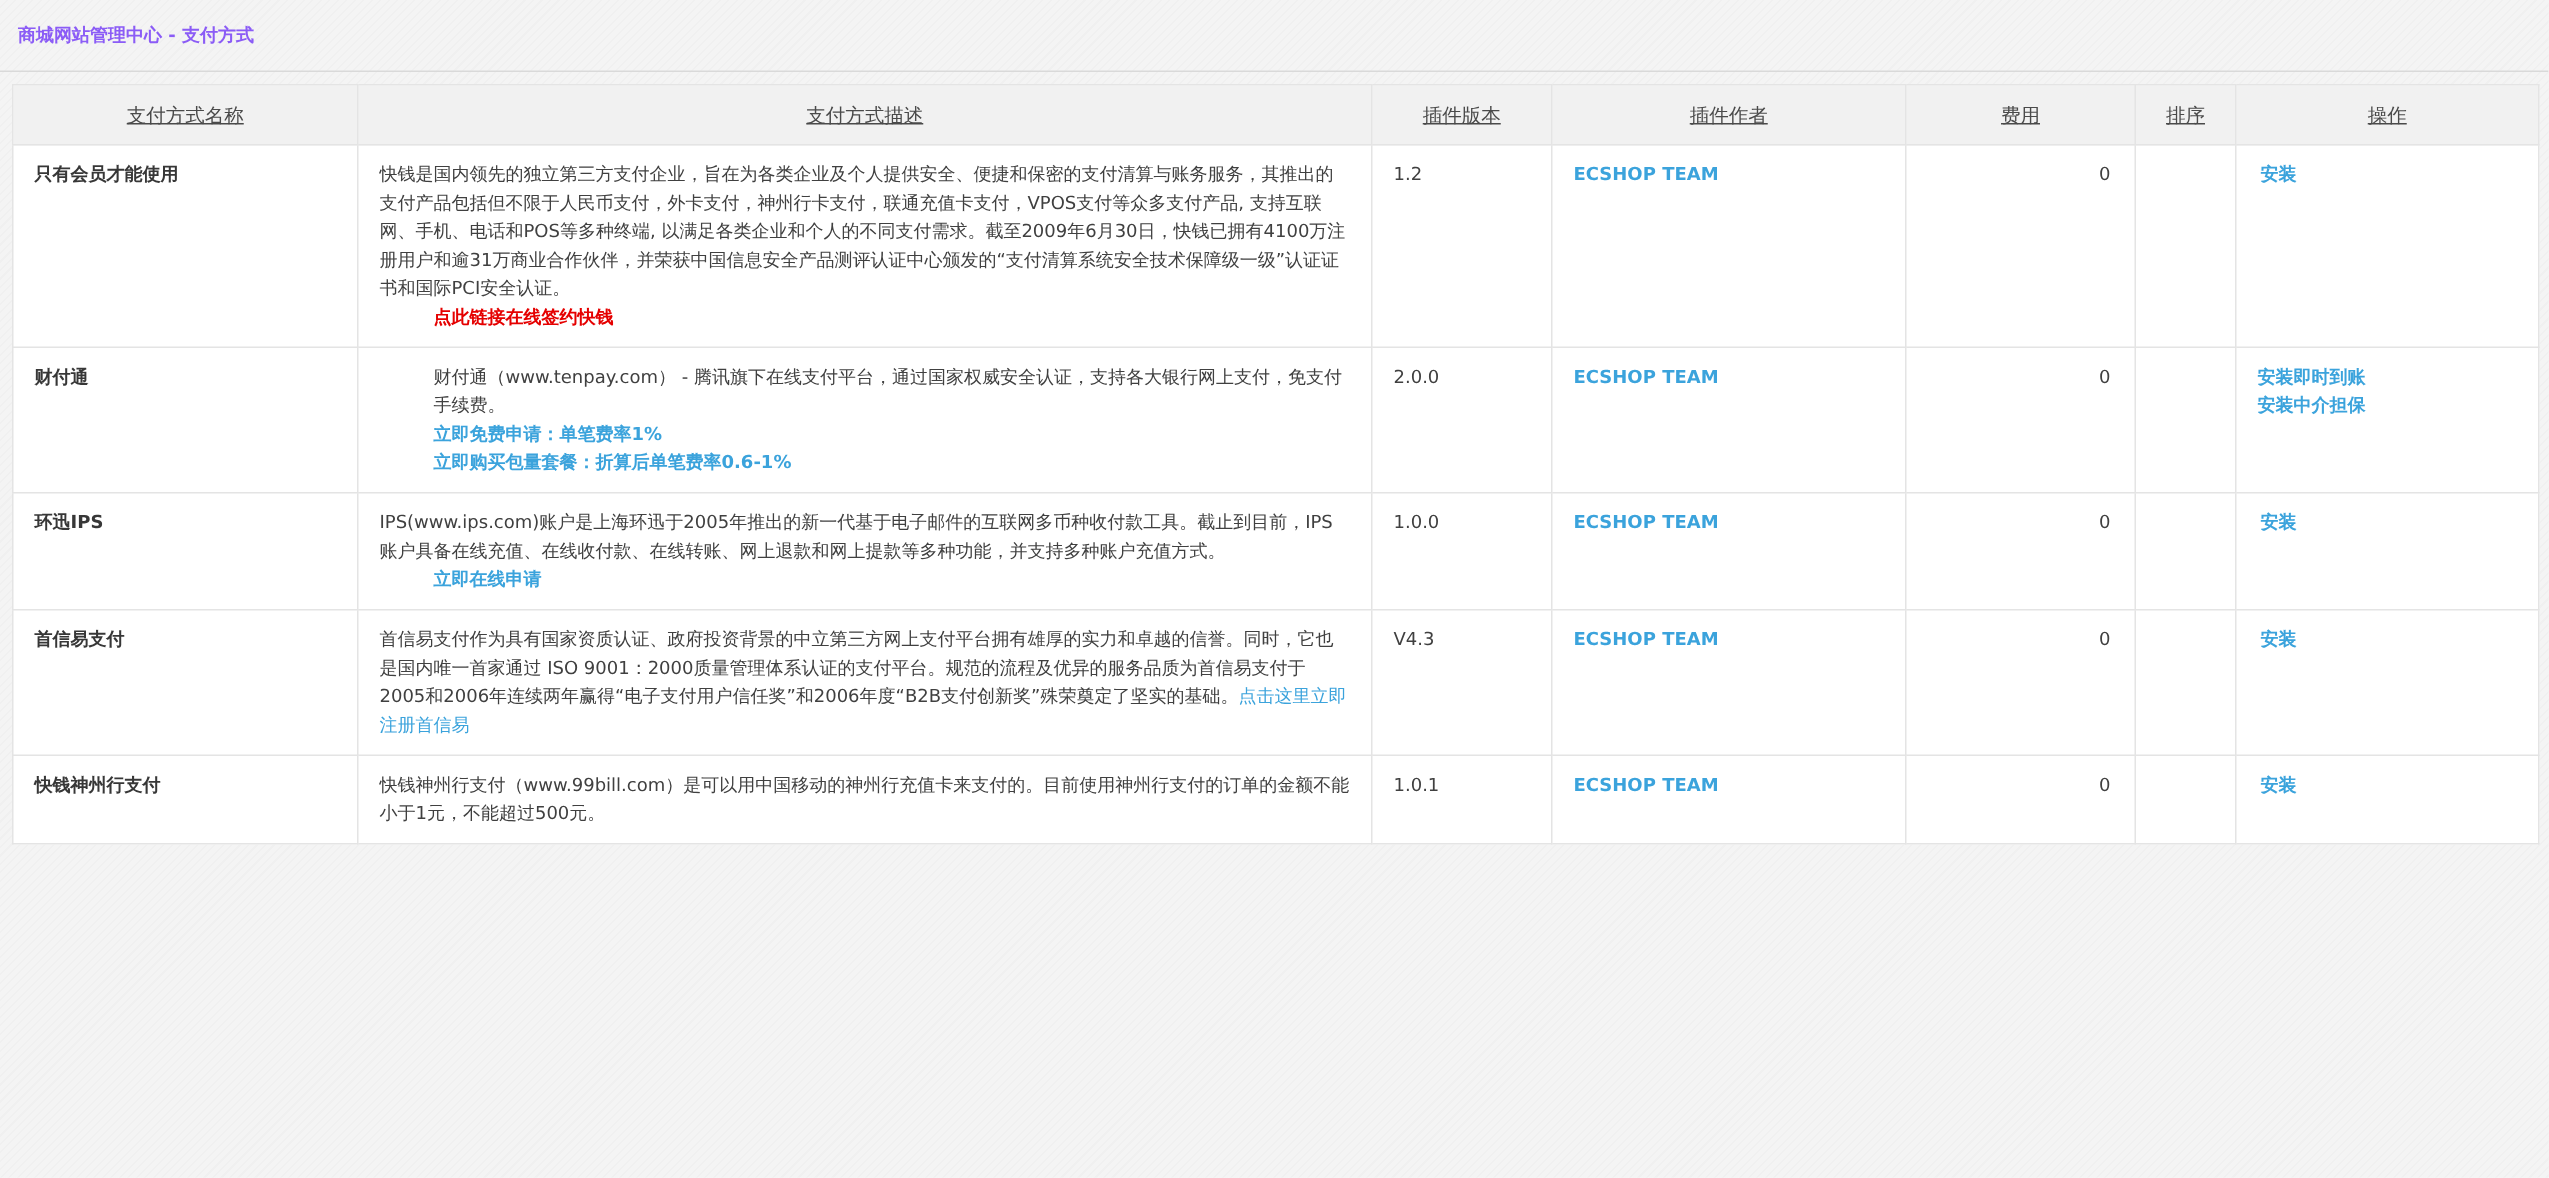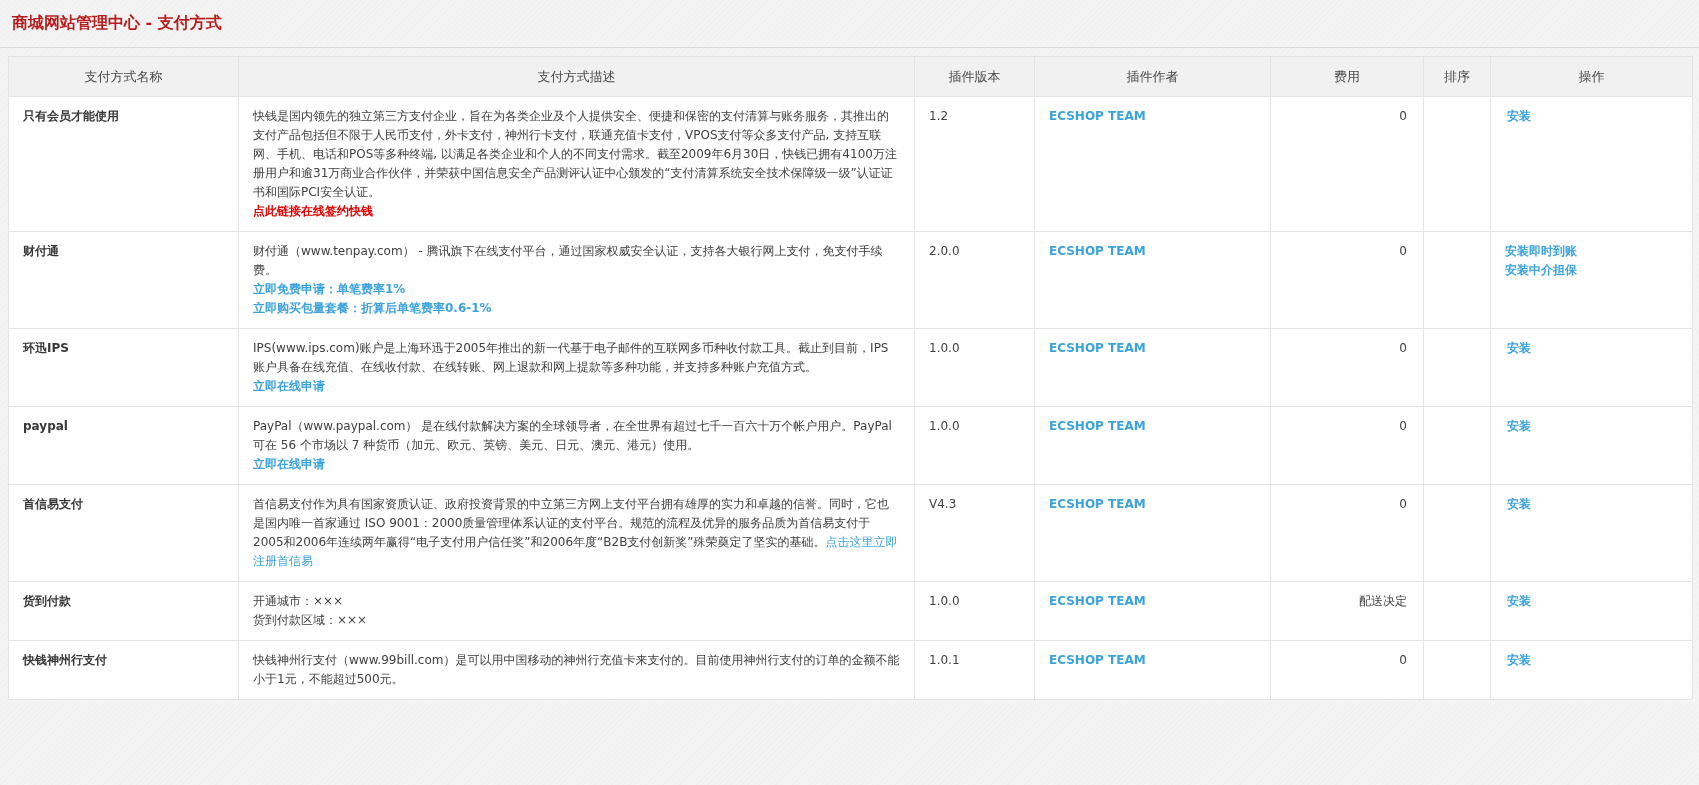--- a/index.html
+++ b/index.html
@@ -13,54 +13,55 @@
     background-image: repeating-linear-gradient(135deg, #f4f4f4 0px, #f4f4f4 3px, #f0f0f0 3px, #f0f0f0 4px);
   }
   .titlebar {
     height: 48px;
     display: flex; align-items: center;
     padding: 0 12px;
     border-bottom: 1px solid #d9d9d9;
   }
   .titlebar h1 {
     margin: 0;
-    font-size: 16px;
+    font-size: 12px;
     font-weight: bold;
-    color: #b91c1c;
+    color: #8b5cf6;
   }
   .content { padding: 8px 7px 0 8px; }
   table.paytable {
     border-collapse: collapse;
     table-layout: fixed;
     width: 1684px;
     background: #ffffff;
   }
   .paytable th, .paytable td { border: 1px solid #e4e4e4; }
   .paytable thead th {
     background: #f1f1f1;
     height: 40px;
     font-weight: normal;
     font-size: 13px;
     color: #4a4a4a;
     text-align: center;
     padding: 0 6px;
+    text-decoration: underline;
   }
   .paytable td {
     vertical-align: top;
     padding: 10px 14px;
     font-size: 12px;
     line-height: 19px;
   }
   td.col-name { font-weight: bold; color: #373737; }
   td.col-fee, td.col-sort { text-align: right; padding-right: 16px; }
   td.col-ops { text-align: left; }
   .lnk { color: var(--link, #3ba3dc); text-decoration: none; cursor: pointer; font-weight: bold; }
   .lnk.red { color: var(--red, #e50000); }
   .b { font-weight: normal; }
-  .blk { display: block; }
+  .blk { display: block; margin-left: 36px; }
   td.col-ops .lnk { margin: 0 2px; }
   td.col-ops .lnk.blk { margin: 0; }
 </style>
 </head>
 <body>
 
 <div class="titlebar">
   <h1>商城网站管理中心 - 支付方式</h1>
 </div>
 
@@ -115,46 +116,25 @@
         <tr>
           <td class="col-name">环迅IPS</td>
           <td class="col-desc"><span>IPS(www.ips.com)账户是上海环迅于2005年推出的新一代基于电子邮件的互联网多币种收付款工具。截止到目前，IPS账户具备在线充值、在线收付款、在线转账、网上退款和网上提款等多种功能，并支持多种账户充值方式。</span><a class="lnk blk">立即在线申请</a></td>
           <td class="col-ver">1.0.0</td>
           <td class="col-auth"><a class="lnk">ECSHOP TEAM</a></td>
           <td class="col-fee">0</td>
           <td class="col-sort"></td>
           <td class="col-ops"><a class="lnk">安装</a></td>
         </tr>
         <tr>
-          <td class="col-name">paypal</td>
-          <td class="col-desc"><span>PayPal（www.paypal.com） 是在线付款解决方案的全球领导者，在全世界有超过七千一百六十万个帐户用户。PayPal 可在 56 个市场以 7 种货币（加元、欧元、英镑、美元、日元、澳元、港元）使用。</span><a class="lnk blk">立即在线申请</a></td>
-          <td class="col-ver">1.0.0</td>
-          <td class="col-auth"><a class="lnk">ECSHOP TEAM</a></td>
-          <td class="col-fee">0</td>
-          <td class="col-sort"></td>
-          <td class="col-ops"><a class="lnk">安装</a></td>
-        </tr>
-        <tr>
           <td class="col-name">首信易支付</td>
           <td class="col-desc"><span>首信易支付作为具有国家资质认证、政府投资背景的中立第三方网上支付平台拥有雄厚的实力和卓越的信誉。同时，它也是国内唯一首家通过 ISO 9001：2000质量管理体系认证的支付平台。规范的流程及优异的服务品质为首信易支付于2005和2006年连续两年赢得“电子支付用户信任奖”和2006年度“B2B支付创新奖”殊荣奠定了坚实的基础。</span><a class="lnk b">点击这里立即注册首信易</a></td>
           <td class="col-ver">V4.3</td>
           <td class="col-auth"><a class="lnk">ECSHOP TEAM</a></td>
           <td class="col-fee">0</td>
-          <td class="col-sort"></td>
-          <td class="col-ops"><a class="lnk">安装</a></td>
-        </tr>
-        <tr>
-          <td class="col-name">货到付款</td>
-          <td class="col-desc">
-            <span class="blk">开通城市：×××</span>
-            <span class="blk">货到付款区域：×××</span>
-          </td>
-          <td class="col-ver">1.0.0</td>
-          <td class="col-auth"><a class="lnk">ECSHOP TEAM</a></td>
-          <td class="col-fee">配送决定</td>
           <td class="col-sort"></td>
           <td class="col-ops"><a class="lnk">安装</a></td>
         </tr>
         <tr>
           <td class="col-name">快钱神州行支付</td>
           <td class="col-desc"><span>快钱神州行支付（www.99bill.com）是可以用中国移动的神州行充值卡来支付的。目前使用神州行支付的订单的金额不能小于1元，不能超过500元。</span></td>
           <td class="col-ver">1.0.1</td>
           <td class="col-auth"><a class="lnk">ECSHOP TEAM</a></td>
           <td class="col-fee">0</td>
           <td class="col-sort"></td>

